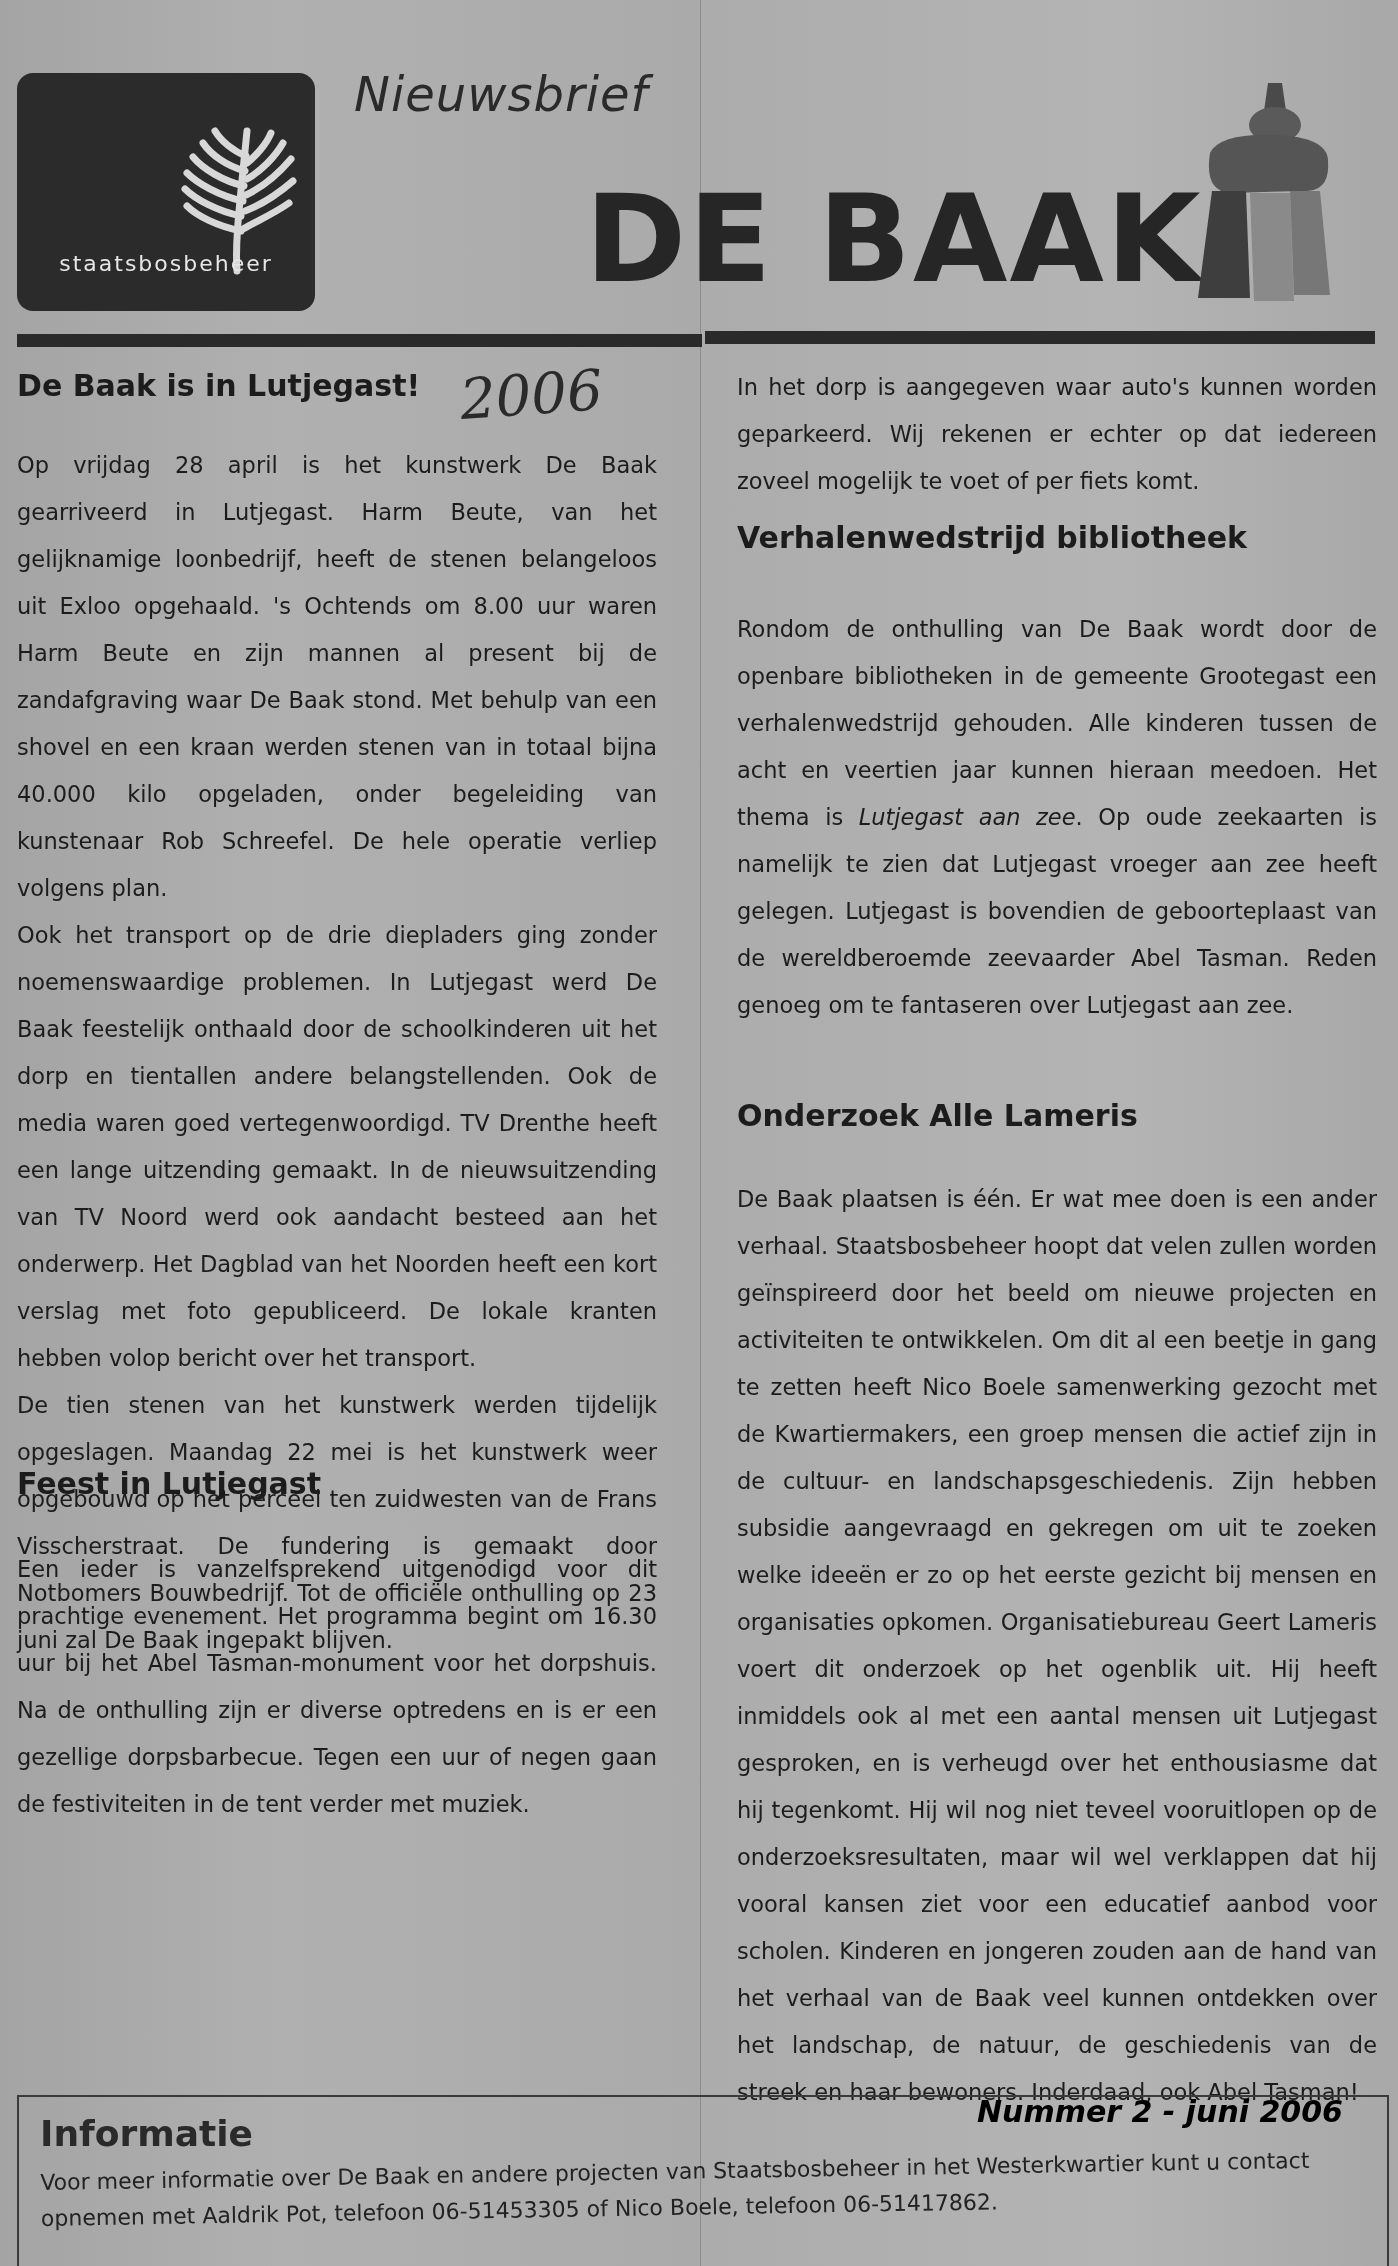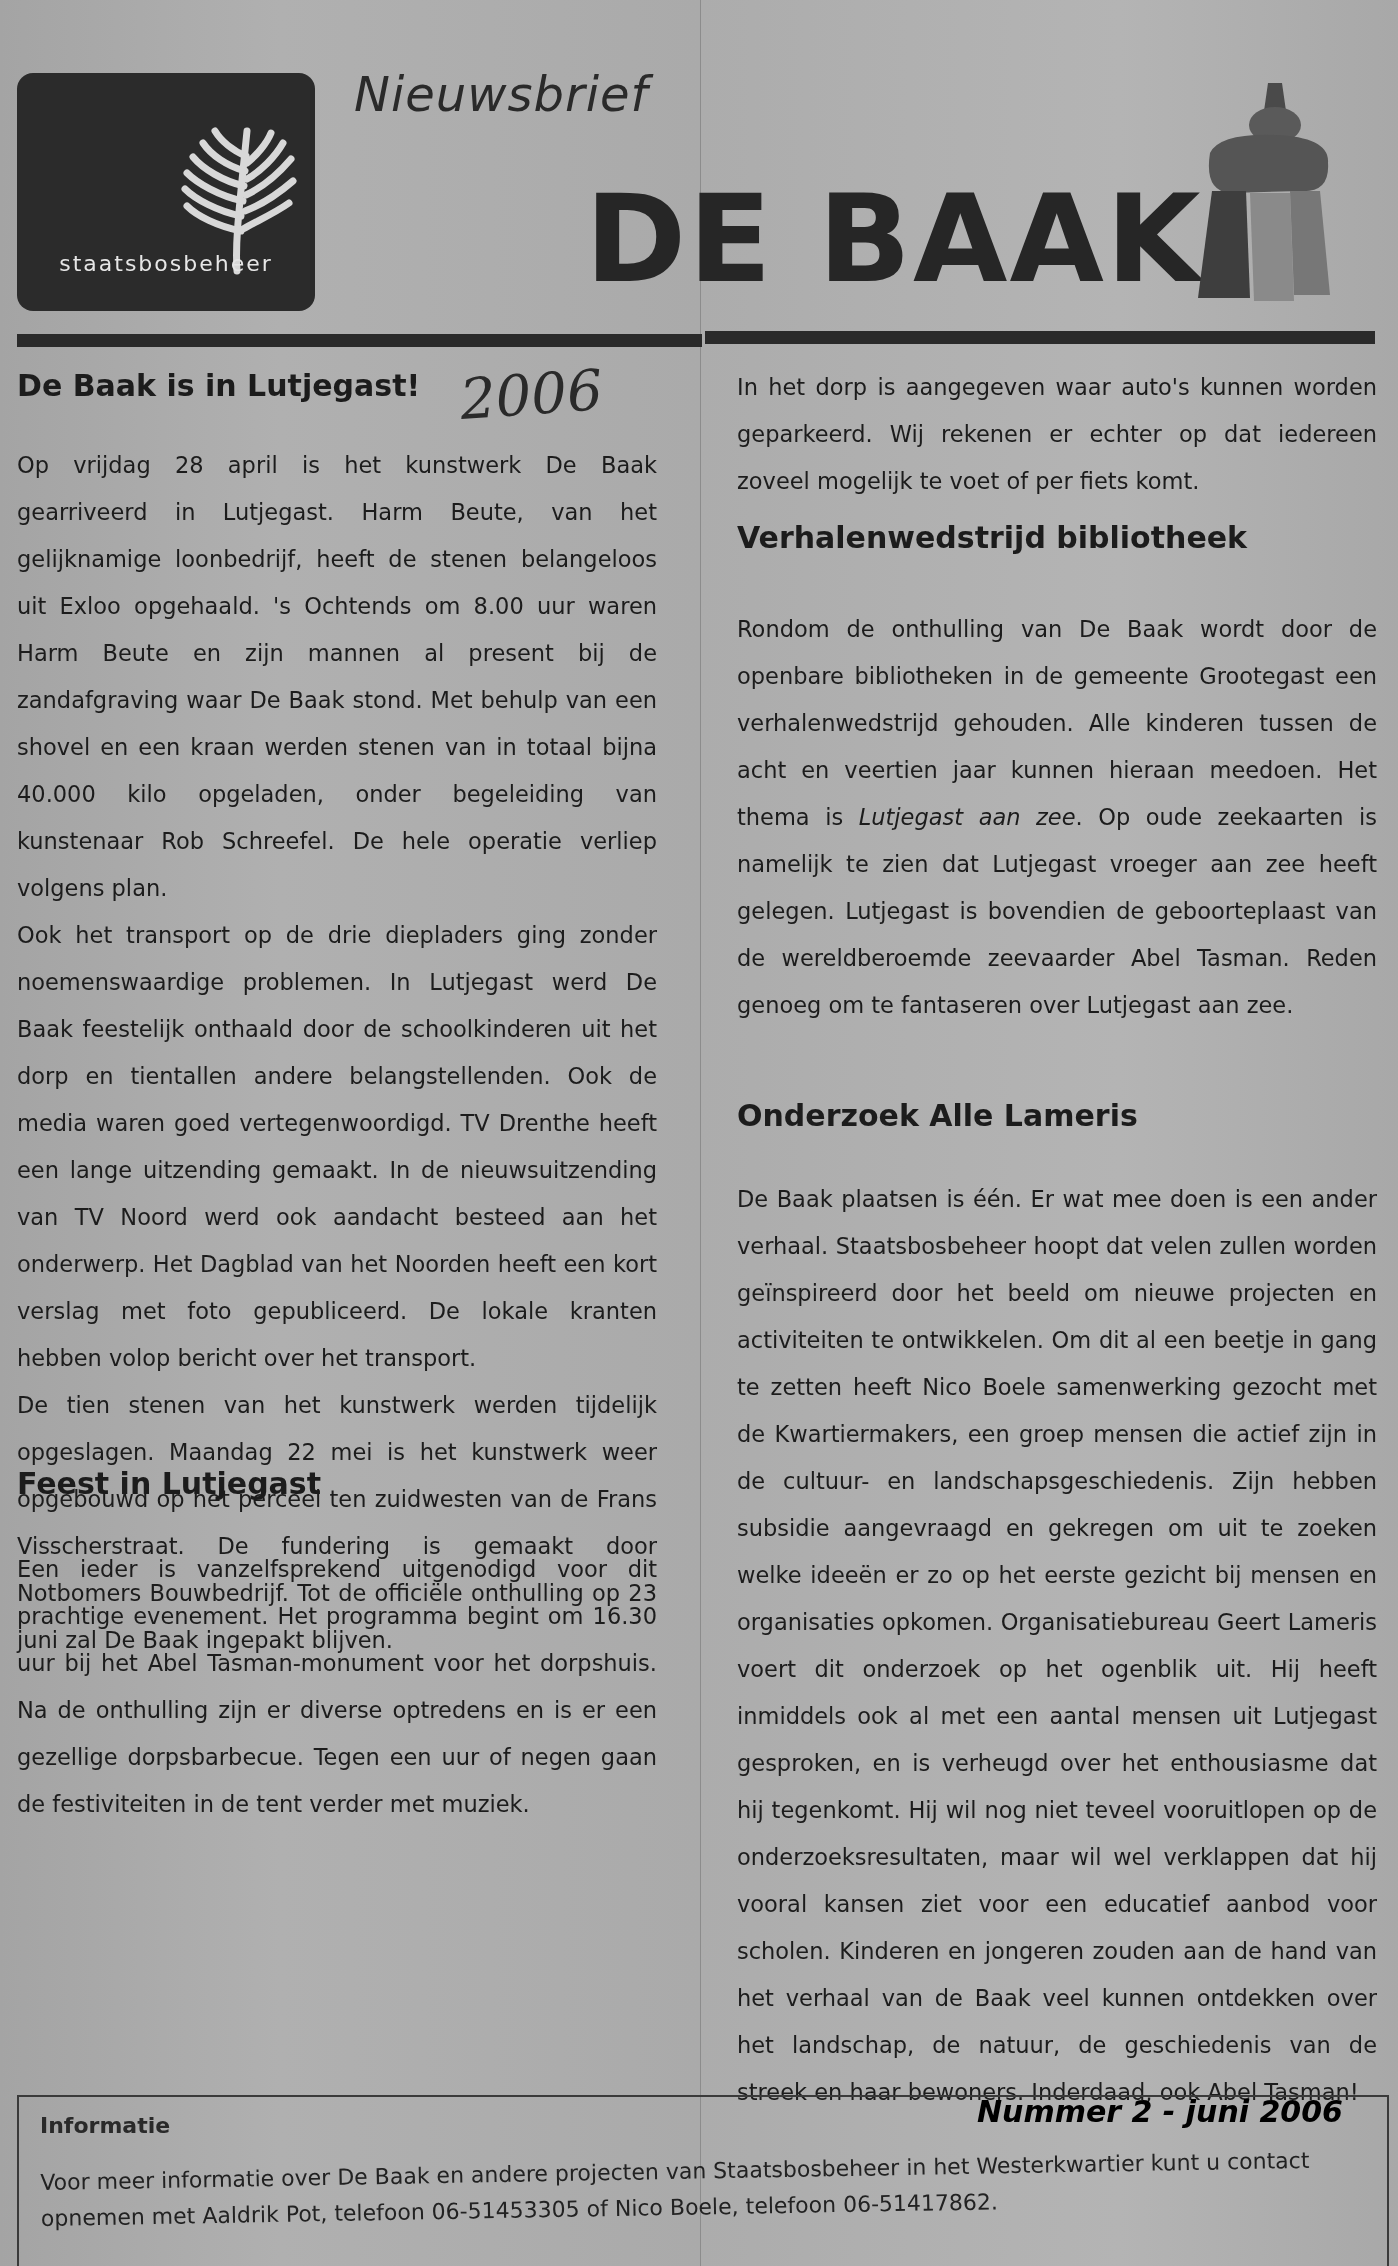--- a/index.html
+++ b/index.html
@@ -53,21 +53,21 @@
     position:absolute; left:460px; top:362px;
     font-family:"DejaVu Serif", serif; font-style:italic; font-size:56px; color:#2a2a2a;
     transform:rotate(-4deg);
   }
   em { font-style:italic; }
 
   .info-box {
     position:absolute; left:17px; top:2095px; width:1368px; height:180px;
     border-left:2px solid #3a3a3a; border-top:2px solid #3a3a3a; border-right:2px solid #3a3a3a;
   }
-  .info-title { position:absolute; left:40px; top:2113px; font-size:22px; font-weight:bold; color:#2a2a2a; }
+  .info-title { position:absolute; left:40px; top:2113px; font-size:36px; font-weight:bold; color:#2a2a2a; }
   .issue { position:absolute; right:55px; top:2094px; font-size:30px; font-weight:bold; font-style:italic; color:#000000; }
   .info-text {
     position:absolute; left:40px; top:2165px; width:1320px;
     font-size:22px; line-height:36px; color:#222; transform:rotate(-1deg); transform-origin:left top;
   }
 </style>
 </head>
 <body>
 
 <div class="paper-left"></div>

